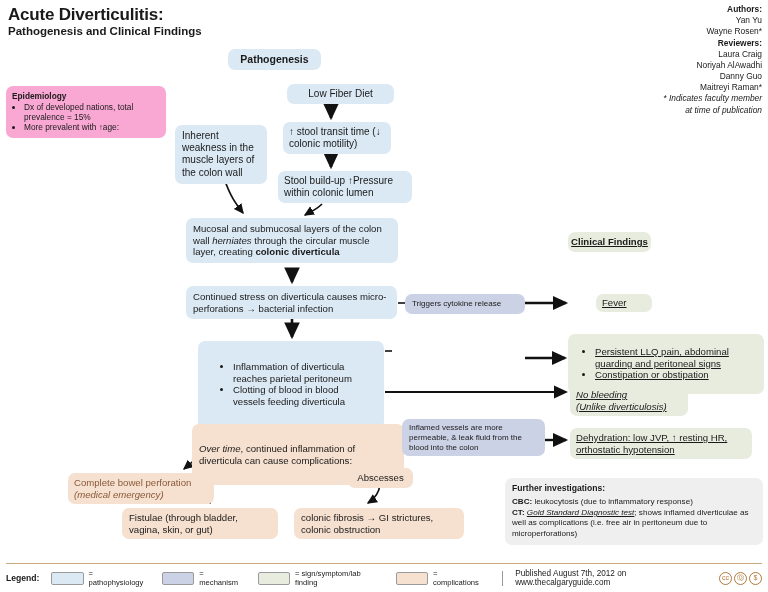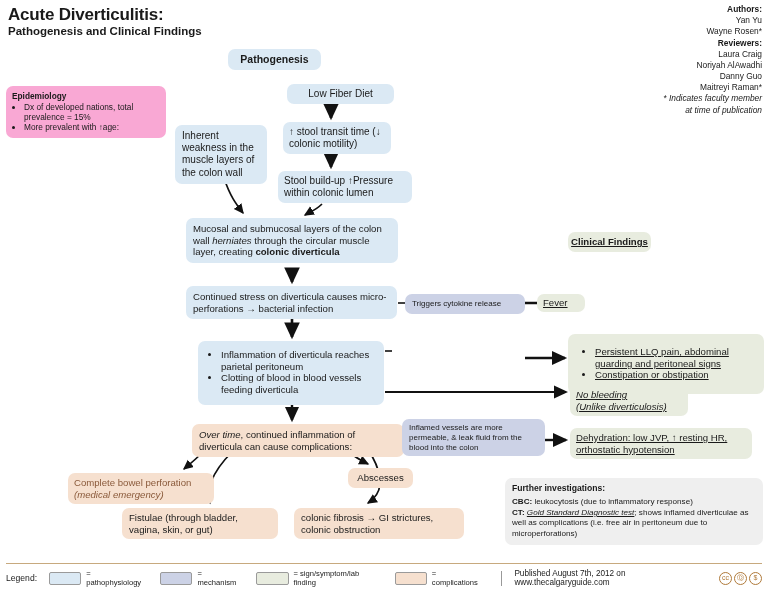--- a/index.html
+++ b/index.html
@@ -43,32 +43,32 @@
                  text-decoration:underline;}
 
   
   #low-fiber{left:287px;top:84px;width:107px;text-align:center;font-size:10px;padding:4px 0;}
   #transit{left:283px;top:122px;width:108px;font-size:10px;padding:4px 6px;}
   #stool-buildup{left:278px;top:171px;width:134px;font-size:10px;padding:4px 6px;}
   #inherent{left:175px;top:125px;width:92px;font-size:10px;padding:5px 7px;}
   #mucosal{left:186px;top:218px;width:212px;font-size:9.6px;padding:5px 7px;}
   #continued-stress{left:186px;top:286px;width:211px;font-size:9.6px;padding:5px 7px;}
   #inflammation{left:198px;top:341px;width:186px;font-size:9.6px;padding:4px 6px 5px 6px;}
-  #inflammation ul{margin:4px;padding-left:13px;list-style:disc;}
+  #inflammation ul{margin:16px;padding-left:13px;list-style:disc;}
   #inflammation li{margin:0;}
-  #overtime{left:192px;top:424px;width:212px;font-size:9.6px;padding:5px 7px;}
+  #overtime{left:192px;top:424px;width:212px;font-size:9.6px;padding:19px 7px;}
   #overtime .it{font-style:italic;}
 
   
   #cytokine{left:405px;top:294px;width:120px;font-size:8px;padding:5px 7px;text-align:left;}
   #irritation{left:385px;top:340px;width:140px;font-size:8px;padding:4px 7px;}
   #inflamed-vessels{left:402px;top:419px;width:143px;font-size:8px;padding:4px 7px;}
 
   
-  #fever{left:537px;top:294px;width:48px;font-size:9.6px;padding:3px 6px;text-decoration:underline;}
+  #fever{left:596px;top:294px;width:56px;font-size:9.6px;padding:3px 6px;text-decoration:underline;}
   #llq{left:568px;top:334px;width:196px;font-size:9.6px;padding:4px 6px 5px 6px;}
   #llq ul{margin:8px;padding-left:13px;list-style:disc;}
   #llq li{margin:0;}
   #llq u{text-decoration:underline;}
   #nobleed{left:570px;top:385px;width:118px;font-size:9.6px;padding:4px 6px;font-style:italic;text-decoration:underline;}
   #dehydration{left:570px;top:428px;width:182px;font-size:9.6px;padding:4px 6px;text-decoration:underline;}
 
   
   #perforation{left:68px;top:473px;width:146px;font-size:9.6px;padding:4px 6px;color:#8a5a3b;}
   #perforation .it{font-style:italic;}
@@ -78,21 +78,21 @@
 
   
   #further{left:505px;top:478px;width:258px;font-size:8.1px;padding:5px 7px 6px 7px;line-height:1.3;}
   #further .hd{font-weight:bold;font-size:8.6px;display:block;margin-bottom:3px;}
   #further .lbl{font-weight:bold;}
   #further .gs{font-style:italic;text-decoration:underline;}
 
   
   #legend-rule{position:absolute;left:6px;top:563px;width:756px;height:1px;background:#c7a97e;}
   #legend{position:absolute;left:6px;top:569px;width:756px;height:18px;display:flex;align-items:center;font-size:7.6px;}
-  #legend .lg-title{font-weight:normal;font-size:8.6px;margin-right:12px;}
+  #legend .lg-title{font-weight:bold;font-size:8.6px;margin-right:12px;}
   #legend .sw{width:32px;height:11px;border:1px solid #9a9a9a;border-radius:2px;margin-right:5px;}
   #legend .item{display:flex;align-items:center;margin-right:16px;}
   #legend .divider{width:1px;height:15px;background:#999;margin:0 12px 0 4px;}
   #legend .pub{font-size:8.2px;}
   #cc{display:flex;margin-left:7px;gap:2px;}
   #cc span{display:inline-block;width:11px;height:11px;border-radius:50%;border:1.2px solid #b07a3a;color:#b07a3a;
            font-size:7px;line-height:9px;text-align:center;background:#fff;}
 </style>
 </head>
 <body>

